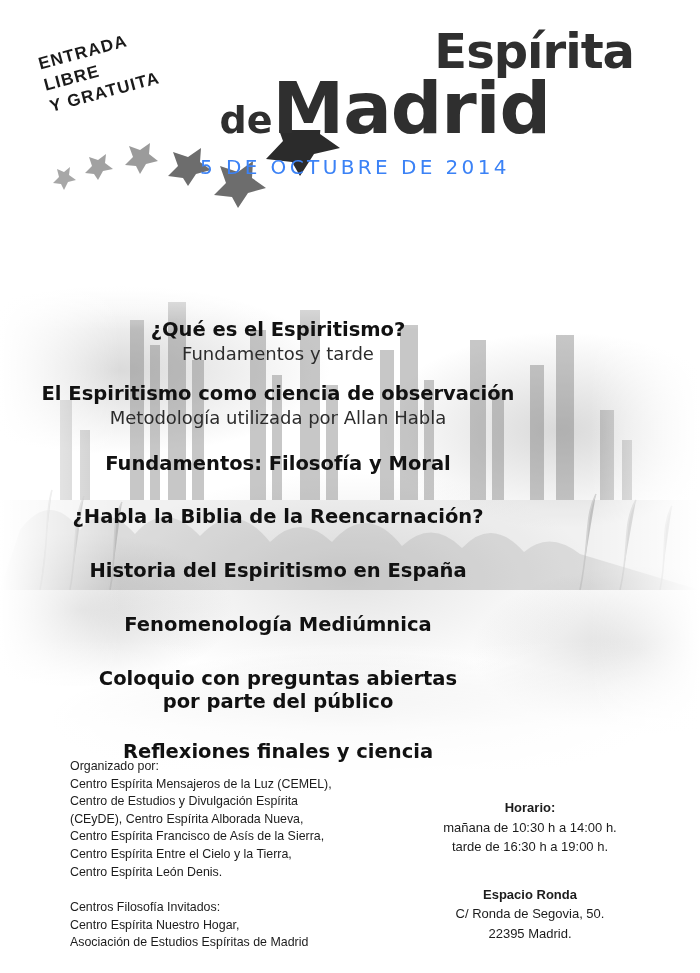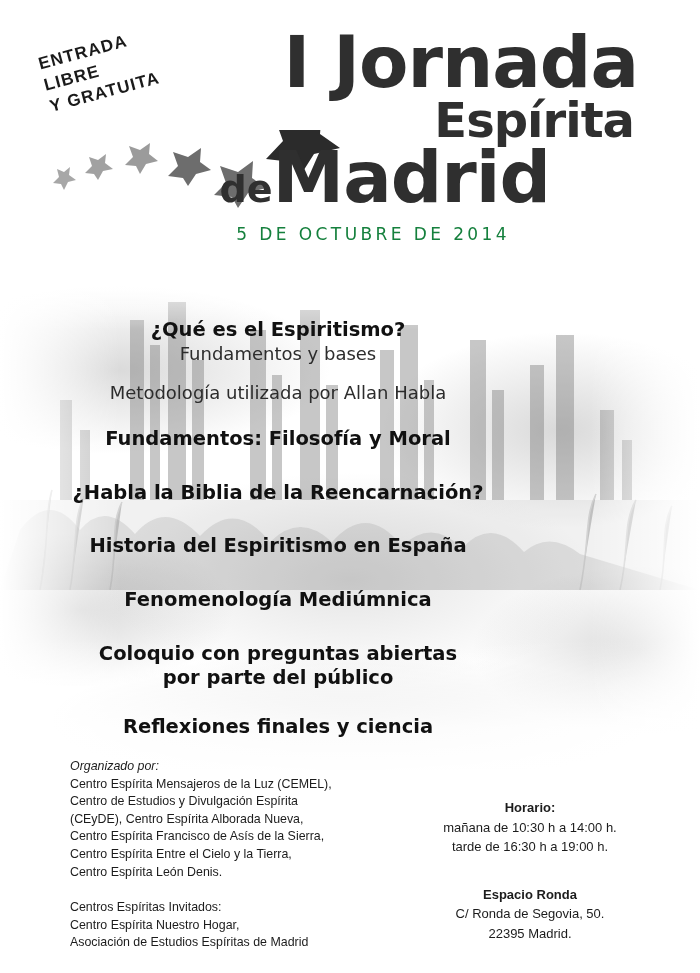--- a/index.html
+++ b/index.html
@@ -106,23 +106,23 @@
   }
   .t1 { font-size: 72px; }
   .t2 { font-size: 48px; padding-right: 4px; }
   .t3 { font-size: 72px; padding-right: 88px; }
   .t3-small {
     font-size: 38px;
     letter-spacing: 0;
   }
   .subtitle-date {
     font-family: "DejaVu Sans", sans-serif;
-    font-size: 17px;
+    font-size: 20px;
     letter-spacing: 3.4px;
-    color: #15803d;
+    color: #3b82f6;
     margin-top: 12px;
     padding-right: 128px;
     font-weight: normal;
   }
 
   
   .stars {
     position: absolute;
     left: 52px;
     top: 130px;
@@ -164,21 +164,21 @@
   }
   .footer-left {
     position: absolute;
     left: 70px;
     top: 0;
     width: 330px;
     font-size: 12.4px;
     line-height: 1.42;
     color: #1c1c1c;
   }
-  .footer-left .head { font-weight: normal; font-style: italic; }
+  .footer-left .head { font-weight: normal; }
   .footer-left .blk2 { margin-top: 18px; }
   .footer-right {
     position: absolute;
     left: 400px;
     top: 40px;
     width: 260px;
     text-align: center;
     font-size: 13px;
     line-height: 1.5;
     color: #1c1c1c;
@@ -253,36 +253,36 @@
         <polygon points="136,56 144,44 159,40 148,32 149,18 136,27 121,22 126,36 116,46 131,48"></polygon>
         <polygon points="186,78 196,63 214,58 200,48 201,31 186,42 168,36 174,53 162,65 180,67"></polygon>
       </g>
       <g fill="#2b2b2b">
         <polygon points="248,46 262,24 288,18 268,4 270,-20 248,-6 222,-14 231,11 214,29 240,32"></polygon>
       </g>
     </svg>
   </div>
 
   <div class="title-wrap">
-    <div class="title-line t1">I Jornada</div>
     <div class="title-line t2">Espírita</div>
     <div class="title-line t3">
       <span class="t3-small">de</span><span>Madrid</span>
     </div>
     <div class="subtitle-date">5 DE OCTUBRE DE 2014</div>
   </div>
 
   <div class="program">
 
     <div class="prog-item">
       <div class="prog-main">¿Qué es el Espiritismo?</div>
-      <div class="prog-sub">Fundamentos y bases</div>
+      <div class="prog-sub">Fundamentos y tarde</div>
     </div>
 
     <div class="prog-item">
+      <div class="prog-main">El Espiritismo como ciencia de observación</div>
       <div class="prog-sub">Metodología utilizada por Allan Habla</div>
     </div>
 
     <div class="prog-item" style="margin-top:22px;margin-bottom:30px;">
       <div class="prog-main">Fundamentos: Filosofía y Moral</div>
     </div>
 
     <div class="prog-item" style="margin-bottom:30px;">
       <div class="prog-main">¿Habla la Biblia de la Reencarnación?</div>
     </div>
@@ -309,21 +309,21 @@
   <div class="footer">
 
     <div class="footer-left">
       <div class="head">Organizado por:</div>
       <div style="white-space:pre-line;">Centro Espírita Mensajeros de la Luz (CEMEL),
 Centro de Estudios y Divulgación Espírita
 (CEyDE), Centro Espírita Alborada Nueva,
 Centro Espírita Francisco de Asís de la Sierra,
 Centro Espírita Entre el Cielo y la Tierra,
 Centro Espírita León Denis.</div>
-      <div class="blk2">Centros Espíritas Invitados:</div>
+      <div class="blk2">Centros Filosofía Invitados:</div>
       <div style="white-space:pre-line;">Centro Espírita Nuestro Hogar,
 Asociación de Estudios Espíritas de Madrid</div>
     </div>
 
     <div class="footer-right">
       <div class="bold">Horario:</div>
       <div>mañana de 10:30 h a 14:00 h.</div>
       <div>tarde de 16:30 h a 19:00 h.</div>
       <div class="blk2 bold">Espacio Ronda</div>
       <div>C/ Ronda de Segovia, 50.</div>

